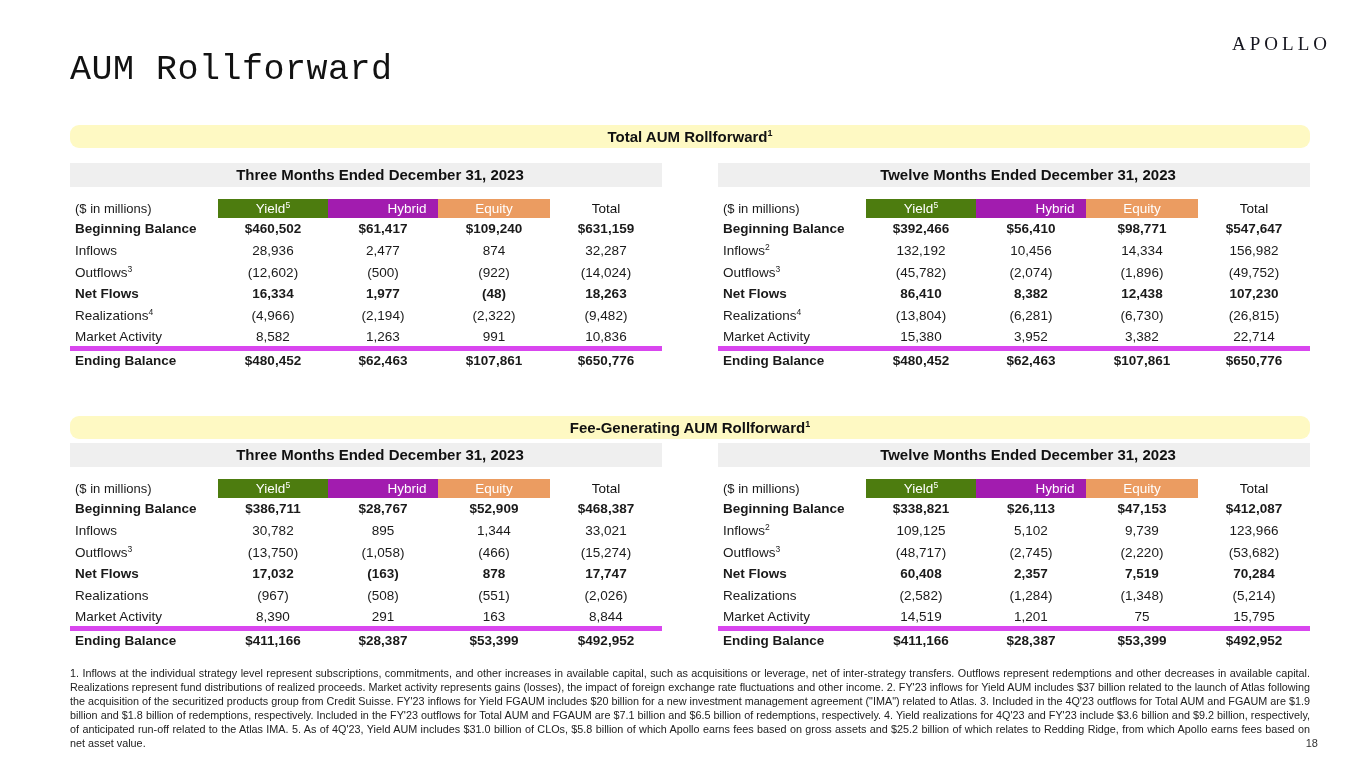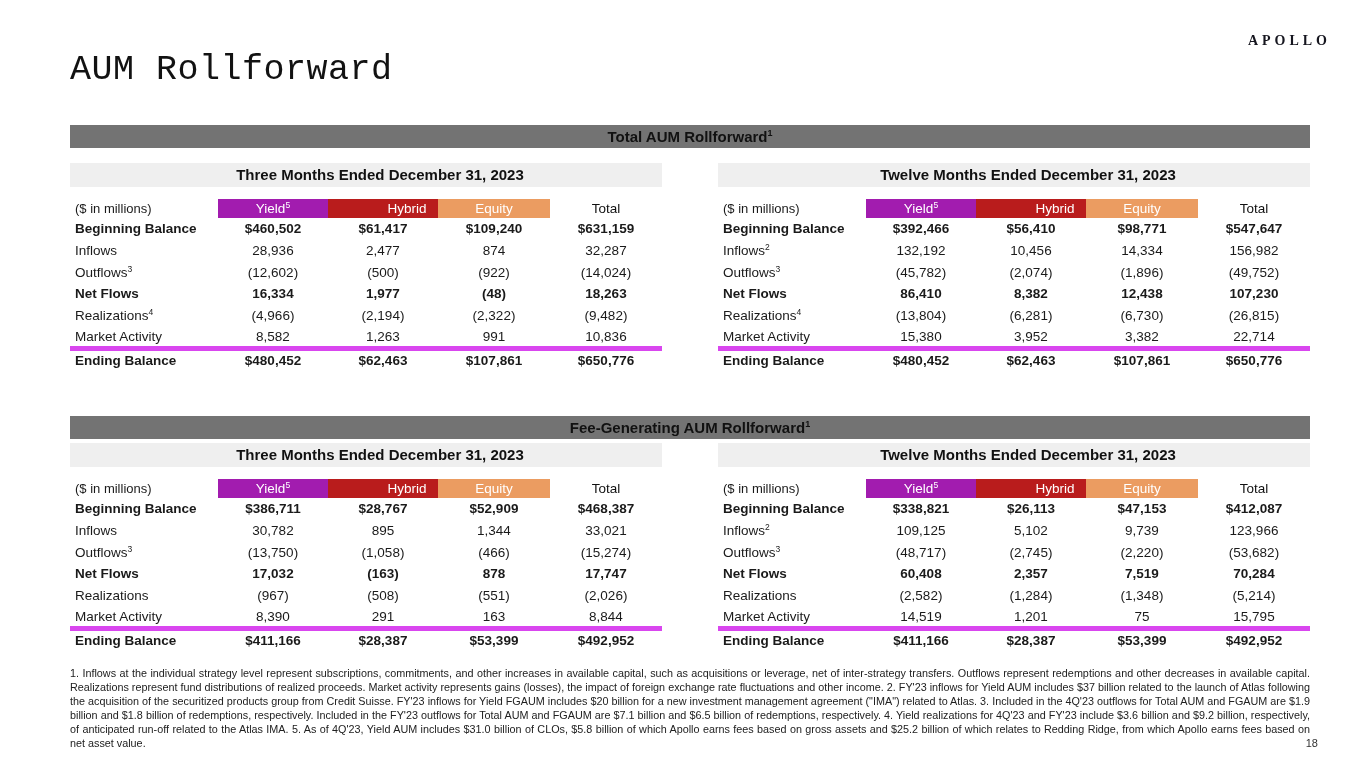--- a/index.html
+++ b/index.html
@@ -1,45 +1,45 @@
 <!DOCTYPE html>
 <html><head>
 <meta charset="utf-8">
 <style>
   * { margin:0; padding:0; box-sizing:border-box; }
   html,body { width:1365px; height:768px; background:#ffffff; overflow:hidden;
               font-family:"Liberation Sans", sans-serif; color:#1a1a1a; }
   .brand { position:absolute; top:33px; right:34px; font-family:"Liberation Serif", serif;
-           font-size:14px; letter-spacing:4px; color:#16161f; font-weight:bold; }
+           font-size:19px; letter-spacing:4px; color:#16161f; font-weight:normal; }
   .page-title { position:absolute; top:50px; left:70px; font-family:Liberation Mono, monospace;
                 font-size:35px; font-weight:400; color:#121212; letter-spacing:0.5px; }
-  .section-bar { position:absolute; left:70px; width:1240px; height:23px; background:#737373;
-                 text-align:center; font-size:15px; font-weight:bold; line-height:23px; color:#111; }
+  .section-bar { position:absolute; left:70px; width:1240px; height:23px; background:#fef9c3;
+                 text-align:center; font-size:15px; font-weight:bold; line-height:23px; color:#111;border-radius:9px; }
   #section-bar-0 { top:125px; }
   #section-bar-1 { top:416px; }
   .section-bar sup, .period-bar sup { font-size:9px; vertical-align:super; line-height:0; }
   .table-block { position:absolute; width:592px; }
   #block-0-0 { left:70px;  top:163px; }
   #block-0-1 { left:718px; top:163px; }
   #block-1-0 { left:70px;  top:443px; }
   #block-1-1 { left:718px; top:443px; }
   .period-bar { height:24px; background:#efefef; text-align:center; font-size:15px;
                 font-weight:bold; line-height:24px; color:#111; margin-bottom:12px;padding-left:28px; }
   table { width:592px; border-collapse:collapse; table-layout:fixed; font-size:13.5px; }
   col.c-lbl { width:148px; } col.c-y { width:110px; } col.c-h { width:110px; }
   col.c-e { width:112px; } col.c-t { width:112px; }
   tr.hdr td { height:19px; }
   td { height:21.7px; vertical-align:middle; white-space:nowrap; }
   td.lbl { text-align:left; padding-left:5px; }
   td.num, td.ch { text-align:center; }
   td.ch { color:#ffffff; font-size:13.5px; }
   td.ch sup { font-size:8.5px; vertical-align:super; line-height:0; }
   td.lbl sup { font-size:8.5px; vertical-align:super; line-height:0; }
-  td.ch.yield  { background:#a21caf; }
-  td.ch.hybrid { background:#b91c1c;padding-left:48px; }
+  td.ch.yield  { background:#4d7c0f; }
+  td.ch.hybrid { background:#a21caf;padding-left:48px; }
   td.ch.equity { background:#EB9C61; }
   td.ch.total  { background:none; color:#111; font-weight:normal; }
   td.unit { font-size:13px; color:#1a1a1a; }
   tr.b td { font-weight:bold; }
   tr.topline td { border-top:5px solid #d946ef; }
   .footnotes { position:absolute; left:70px; top:666px; width:1240px; font-size:10.8px;
                line-height:14px; text-align:justify; color:#212121; }
   .page-num { position:absolute; right:47px; top:737px; font-size:11px; color:#333; }
 </style>
 </head>

